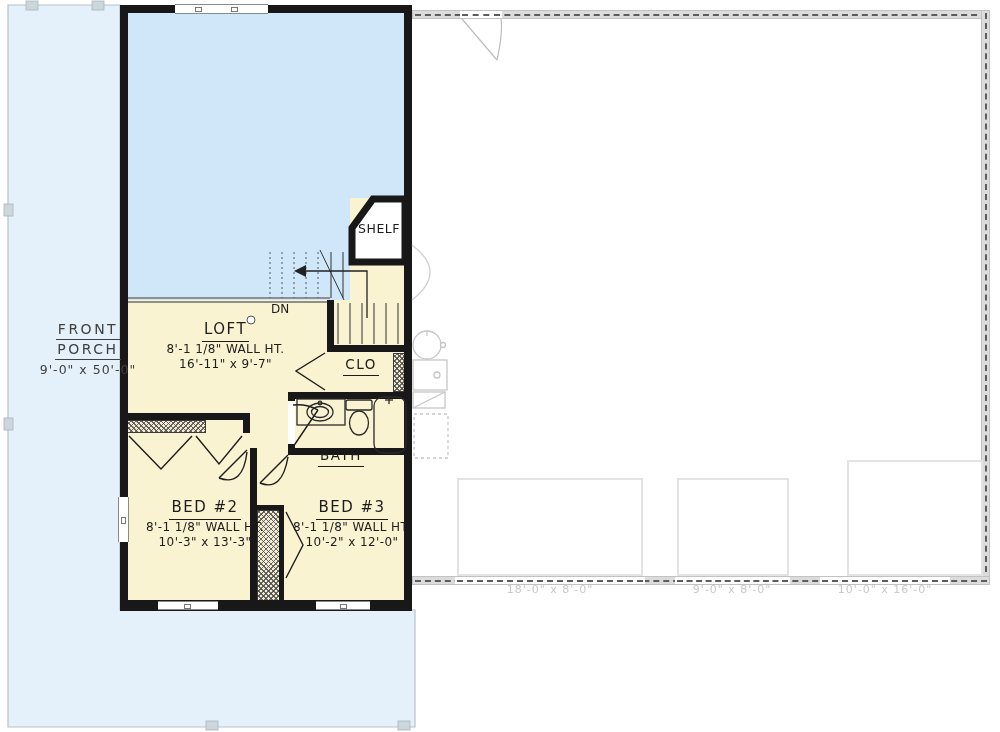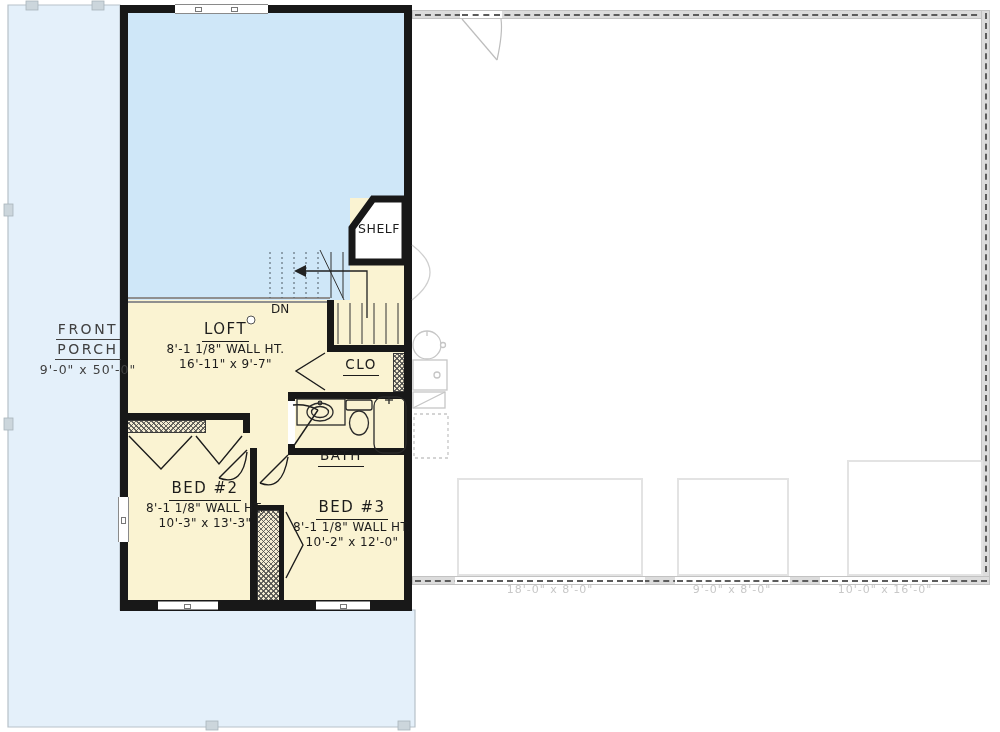--- a/index.html
+++ b/index.html
@@ -217,21 +217,21 @@
   </div>
 
   <div class="lbl" style="left:331px;top:356px;width:60px;font-size:13.5px;letter-spacing:1.5px;">
     <span class="u">CLO</span>
   </div>
 
   <div class="lbl" style="left:306px;top:425px;width:70px;font-size:13.5px;letter-spacing:1.5px;margin-top:22px;">
     <span class="u">BATH</span>
   </div>
 
-  <div class="lbl" style="left:126px;top:479px;width:158px;">
+  <div class="lbl" style="left:126px;top:498px;width:158px;">
     <div class="rname"><span class="u">BED #2</span></div>
     <div class="sub">8'-1 1/8" WALL HT.</div>
     <div class="sub">10'-3" x 13'-3"</div>
   </div>
 
   <div class="lbl" style="left:272px;top:498px;width:160px;">
     <div class="rname"><span class="u">BED #3</span></div>
     <div class="sub">8'-1 1/8" WALL HT.</div>
     <div class="sub">10'-2" x 12'-0"</div>
   </div>

